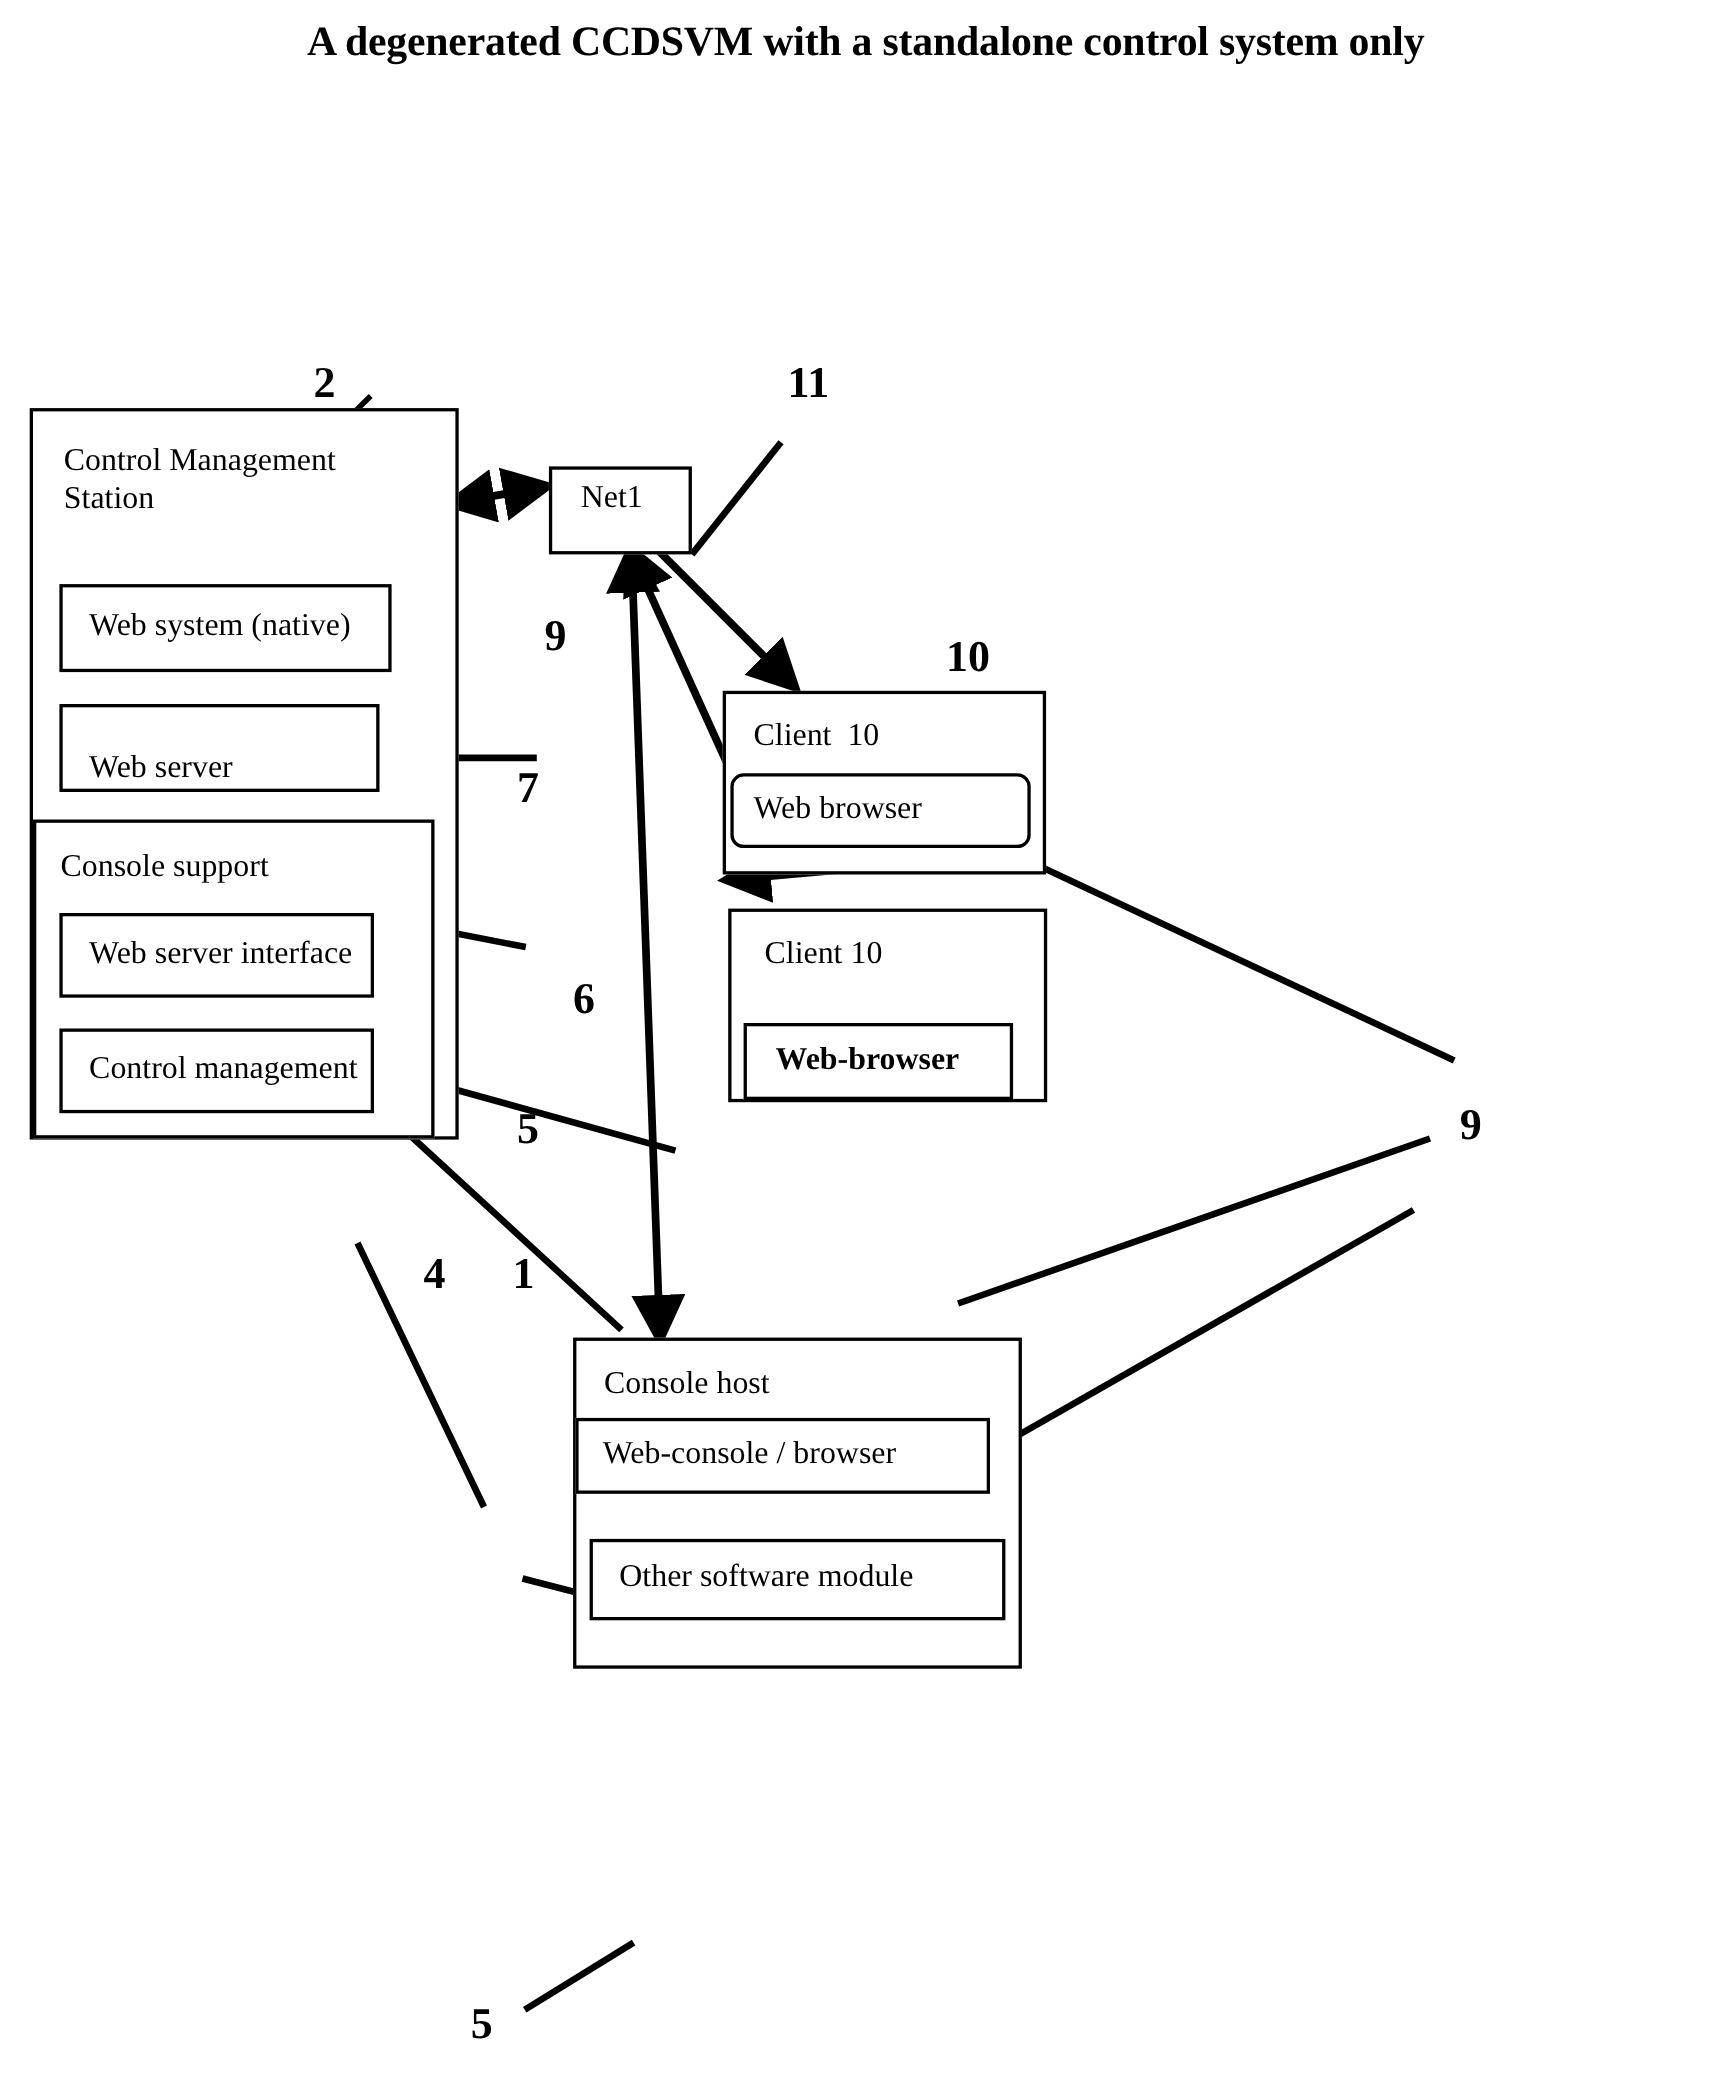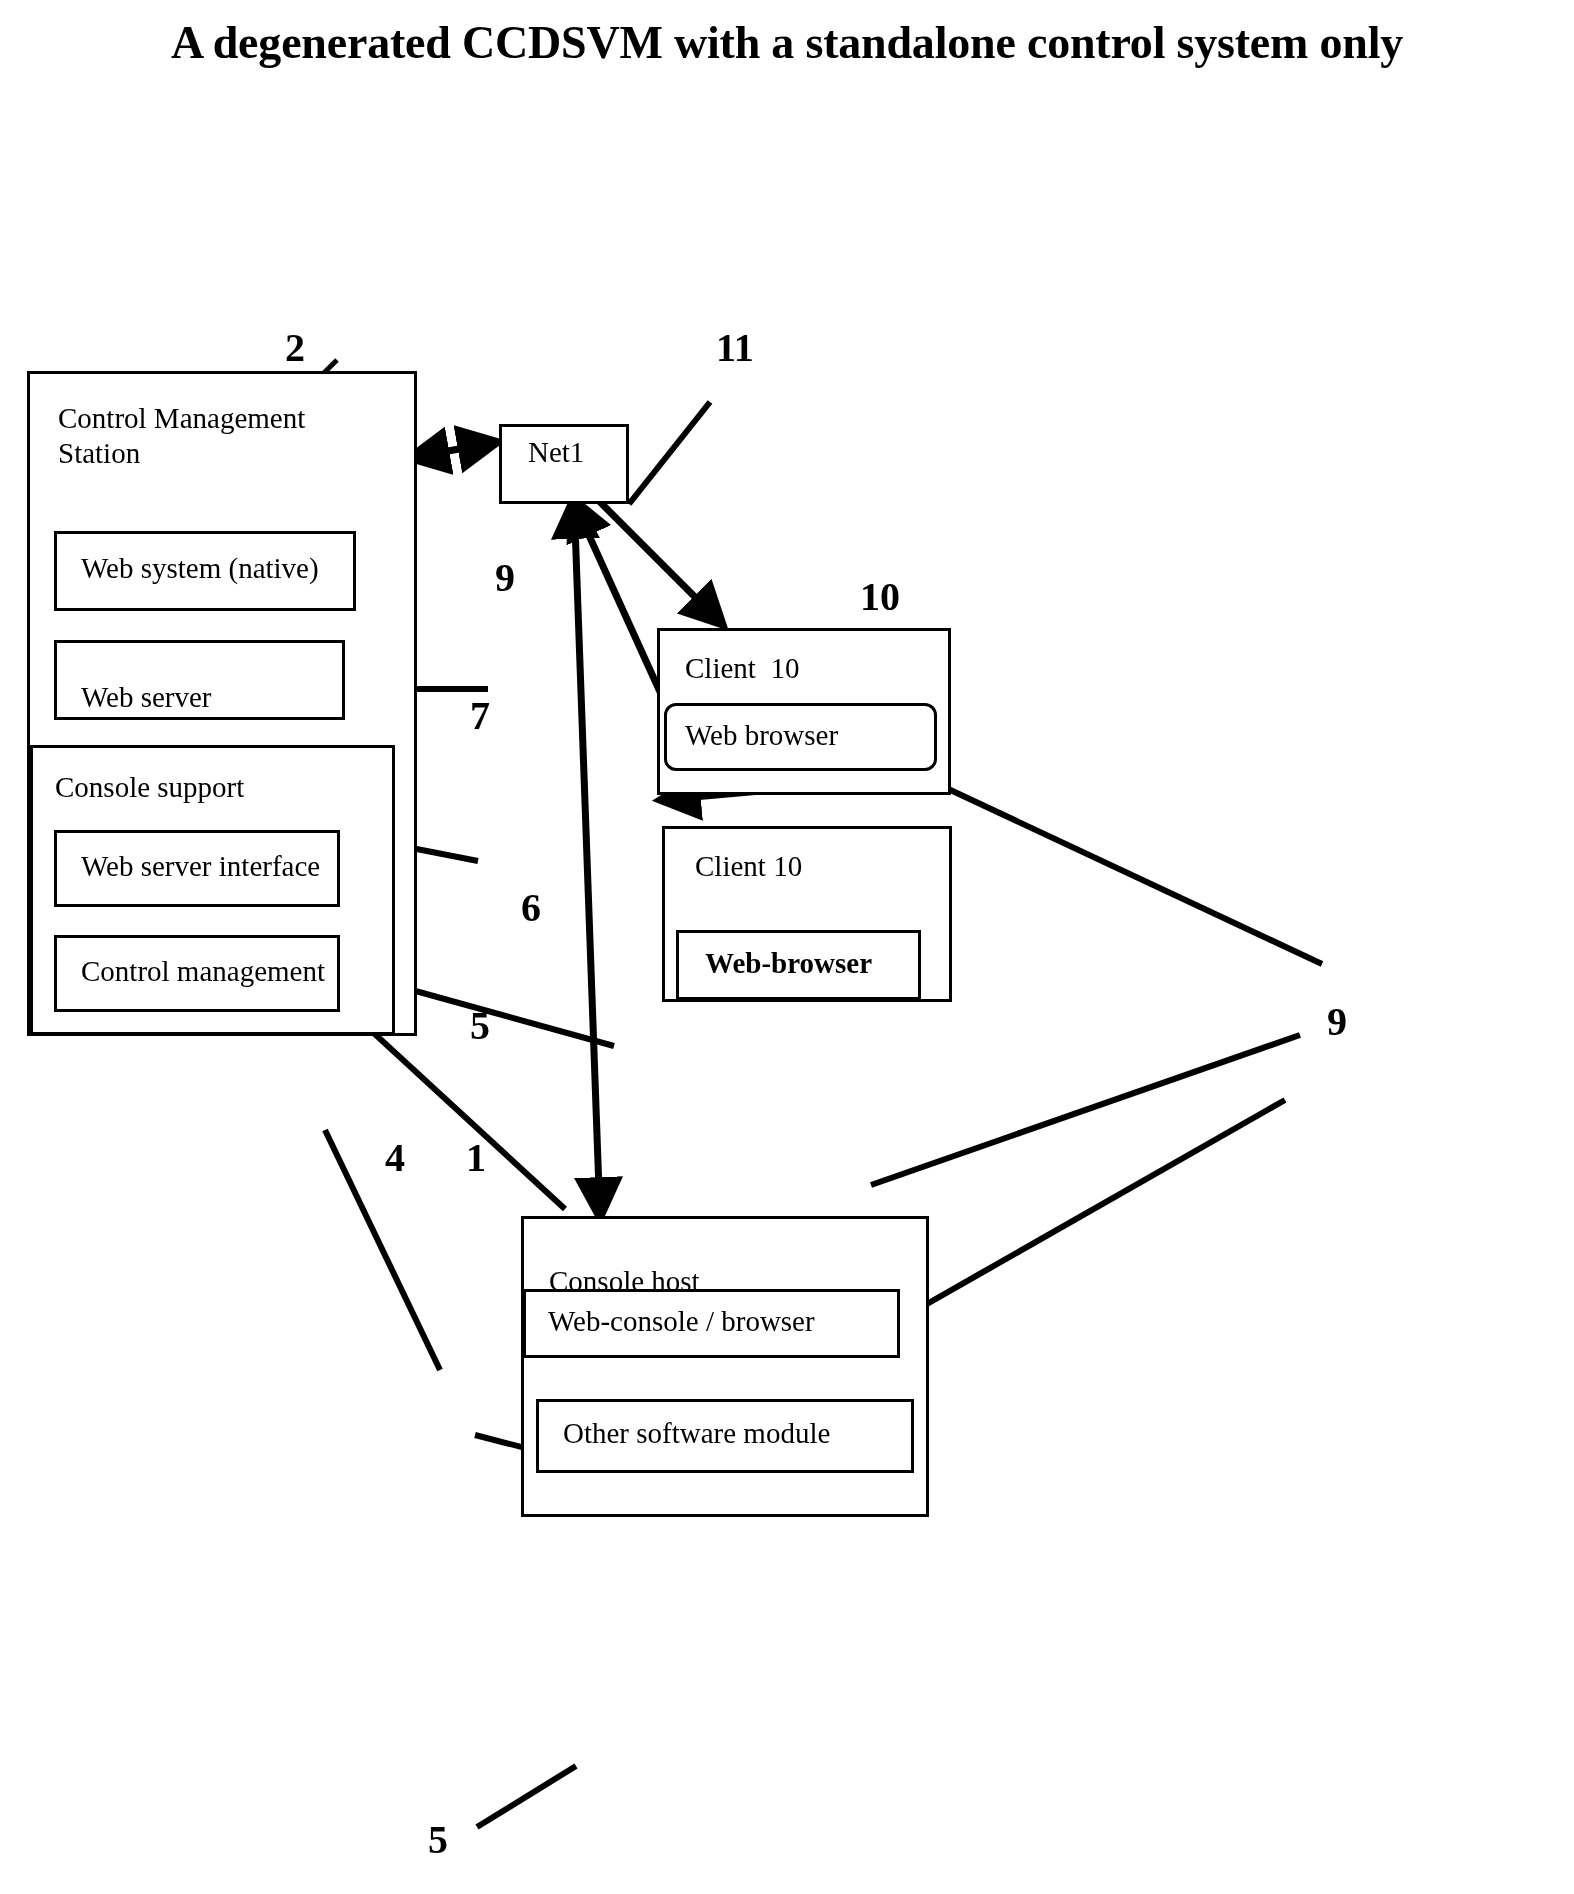--- a/index.html
+++ b/index.html
@@ -17,21 +17,21 @@
   }
 
   #figure-title {
     position: absolute;
     top: 16px;
     left: 0;
     width: 1574px;
     text-align: center;
     font-family: "Liberation Serif", "DejaVu Serif", serif;
     font-weight: bold;
-    font-size: 46px;
+    font-size: 38px;
     letter-spacing: -0.2px;
     white-space: nowrap;
   }
 
   
   .box {
     position: absolute;
     border: 3px solid #000;
     background: #fff;
     box-sizing: border-box;
@@ -149,21 +149,21 @@
 
 <div class="box" style="left:662px; top:826px; width:290px; height:176px;">
   <div class="box-label" style="left:30px; top:20px;">Client 10</div>
 </div>
 
 <div class="box" style="left:676px; top:930px; width:245px; height:70px;">
   <div class="box-label" style="left:26px; top:13px;font-weight:bold;">Web-browser</div>
 </div>
 
 <div class="box" style="left:521px; top:1216px; width:408px; height:301px;">
-  <div class="box-label" style="left:25px; top:21px;margin-top:24px;">Console host</div>
+  <div class="box-label" style="left:25px; top:21px;">Console host</div>
 </div>
 
 <div class="box" style="left:523px; top:1289px; width:377px; height:69px;">
   <div class="box-label" style="left:22px; top:12px;">Web-console / browser</div>
 </div>
 
 <div class="box" style="left:536px; top:1399px; width:378px; height:74px;">
   <div class="box-label" style="left:24px; top:14px;">Other software module</div>
 </div>
 

